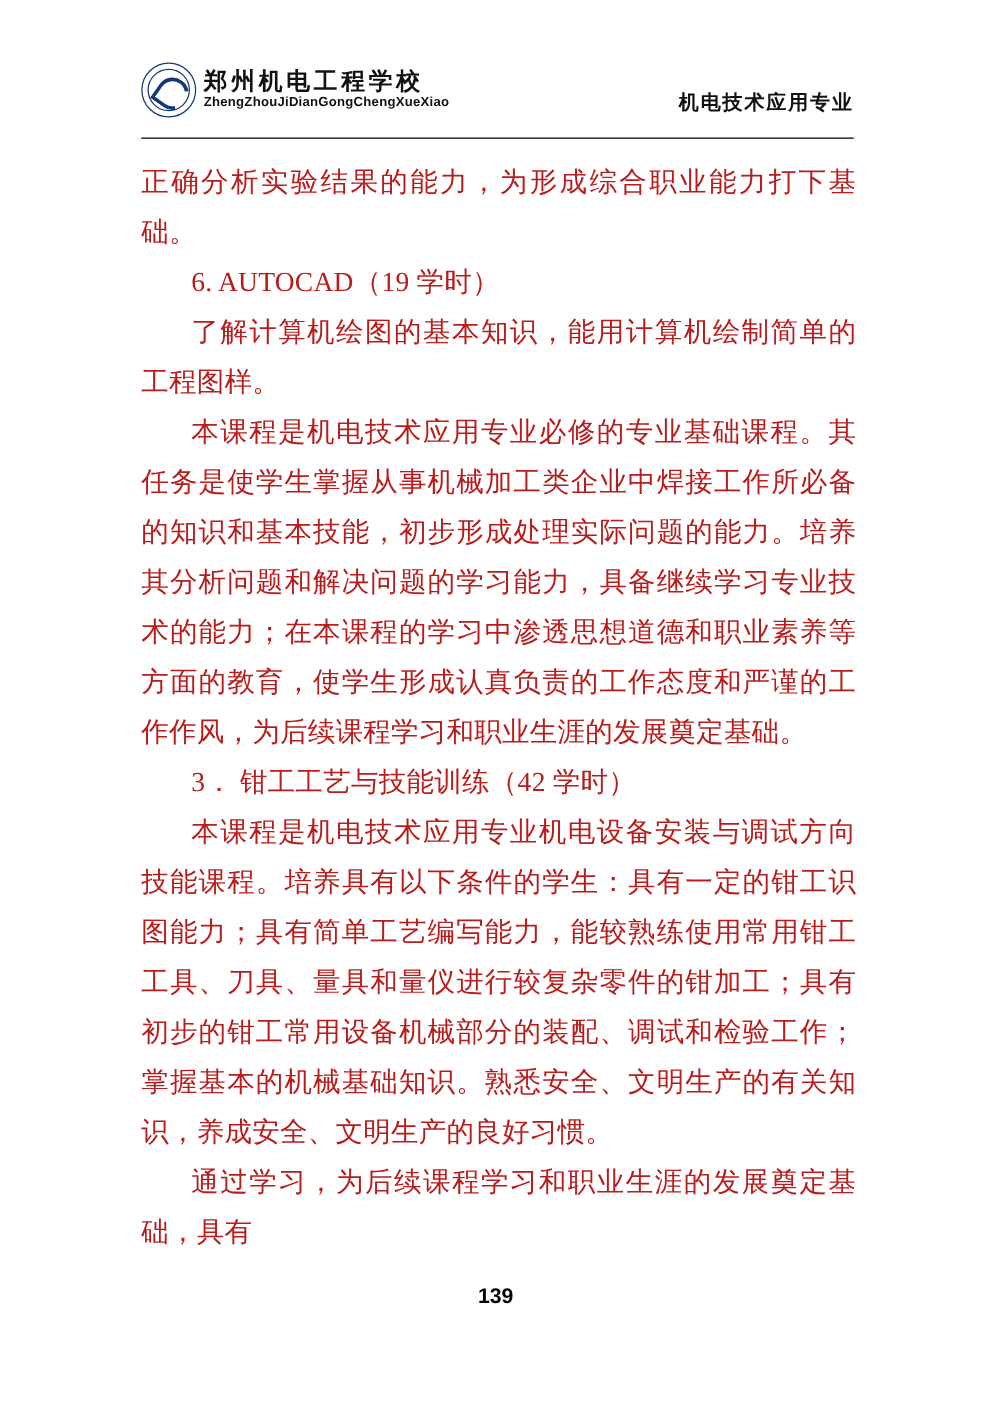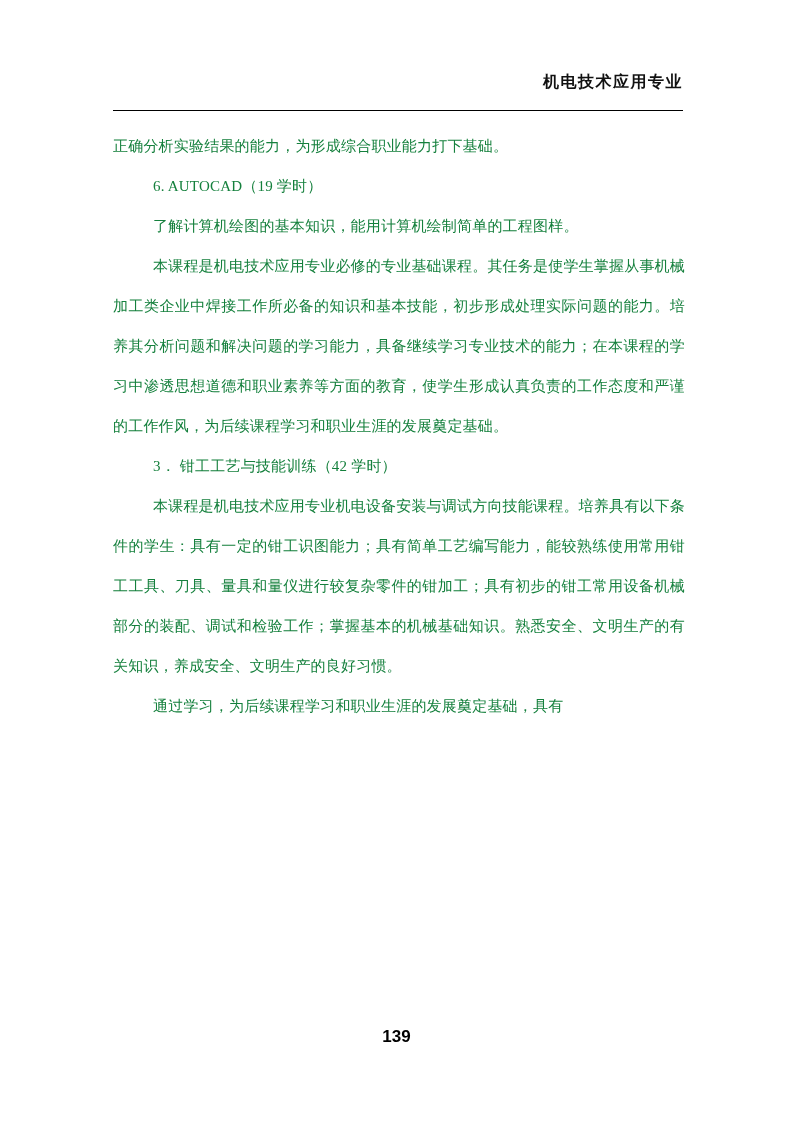--- a/index.html
+++ b/index.html
@@ -107,27 +107,27 @@
     white-space: nowrap;
   }
   
   .content {
     position: absolute;
     left: 113px;
     top: 126px;
     width: 572px;
   }
   .para {
-    font-size: 15px;
+    font-size: 22px;
     line-height: 40px;
     text-align: justify;
     text-justify: inter-ideograph;
     margin: 0 0 0 0;
     letter-spacing: 0.2px;
-    color: #15803d;
+    color: #b91c1c;
   }
   .indent {
     text-indent: 40px;
   }
   
   .footer {
     position: absolute;
     left: 0;
     top: 1027px;
     width: 793px;
@@ -137,20 +137,29 @@
     font-weight: bold;
     color: #000;
   }
 </style>
 </head>
 <body>
 
 <div class="page">
 
   <div class="header">
+    <div class="logo-block">
+      <div class="logo-seal">
+        <div class="swoosh"></div>
+      </div>
+      <div class="logo-text">
+        <div class="logo-cn">郑州机电工程学校</div>
+        <div class="logo-pinyin">ZhengZhouJiDianGongChengXueXiao</div>
+      </div>
+    </div>
     <div class="header-right">机电技术应用专业</div>
   </div>
 
   <div class="header-rule"></div>
 
   <div class="content">
     <p class="para">正确分析实验结果的能力，为形成综合职业能力打下基础。</p>
     <p class="para indent">6. AUTOCAD（19 学时）</p>
     <p class="para indent">了解计算机绘图的基本知识，能用计算机绘制简单的工程图样。</p>
     <p class="para indent">本课程是机电技术应用专业必修的专业基础课程。其任务是使学生掌握从事机械加工类企业中焊接工作所必备的知识和基本技能，初步形成处理实际问题的能力。培养其分析问题和解决问题的学习能力，具备继续学习专业技术的能力；在本课程的学习中渗透思想道德和职业素养等方面的教育，使学生形成认真负责的工作态度和严谨的工作作风，为后续课程学习和职业生涯的发展奠定基础。</p>

